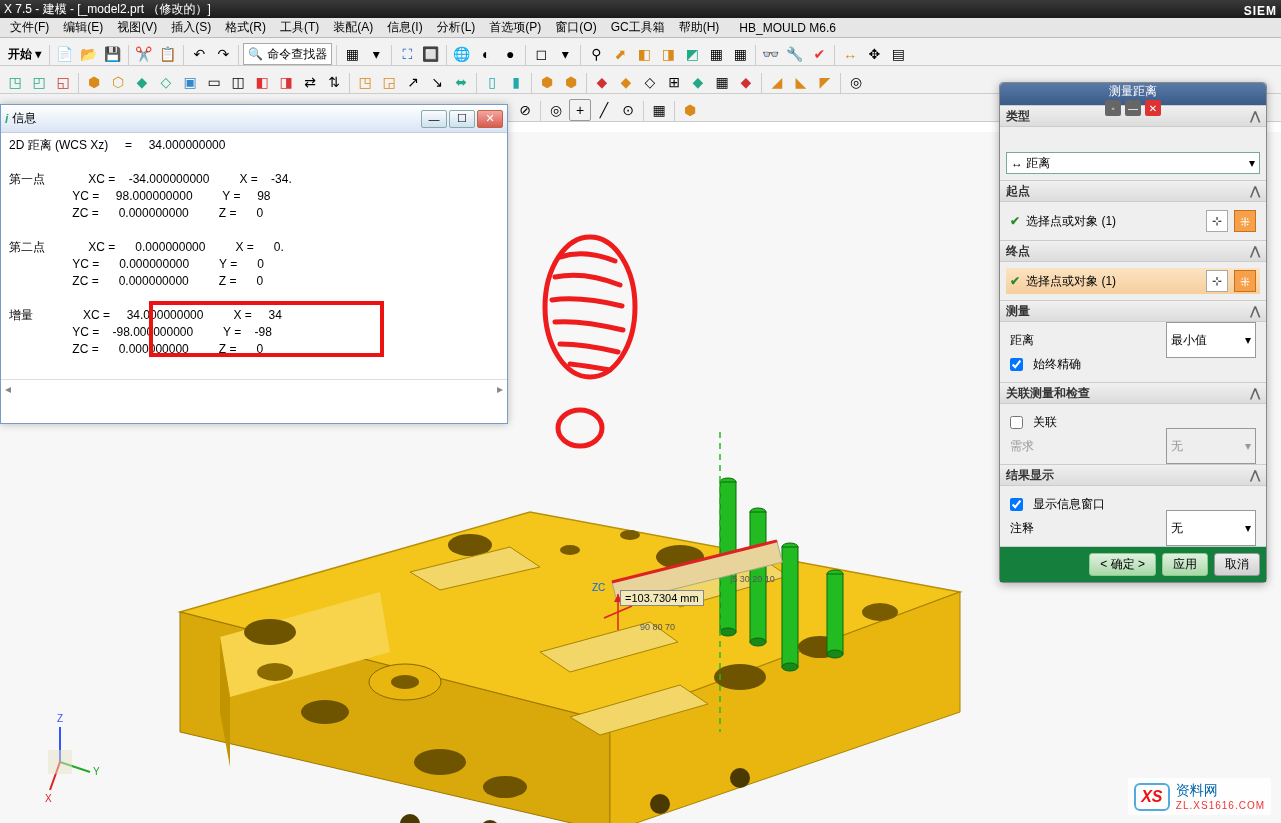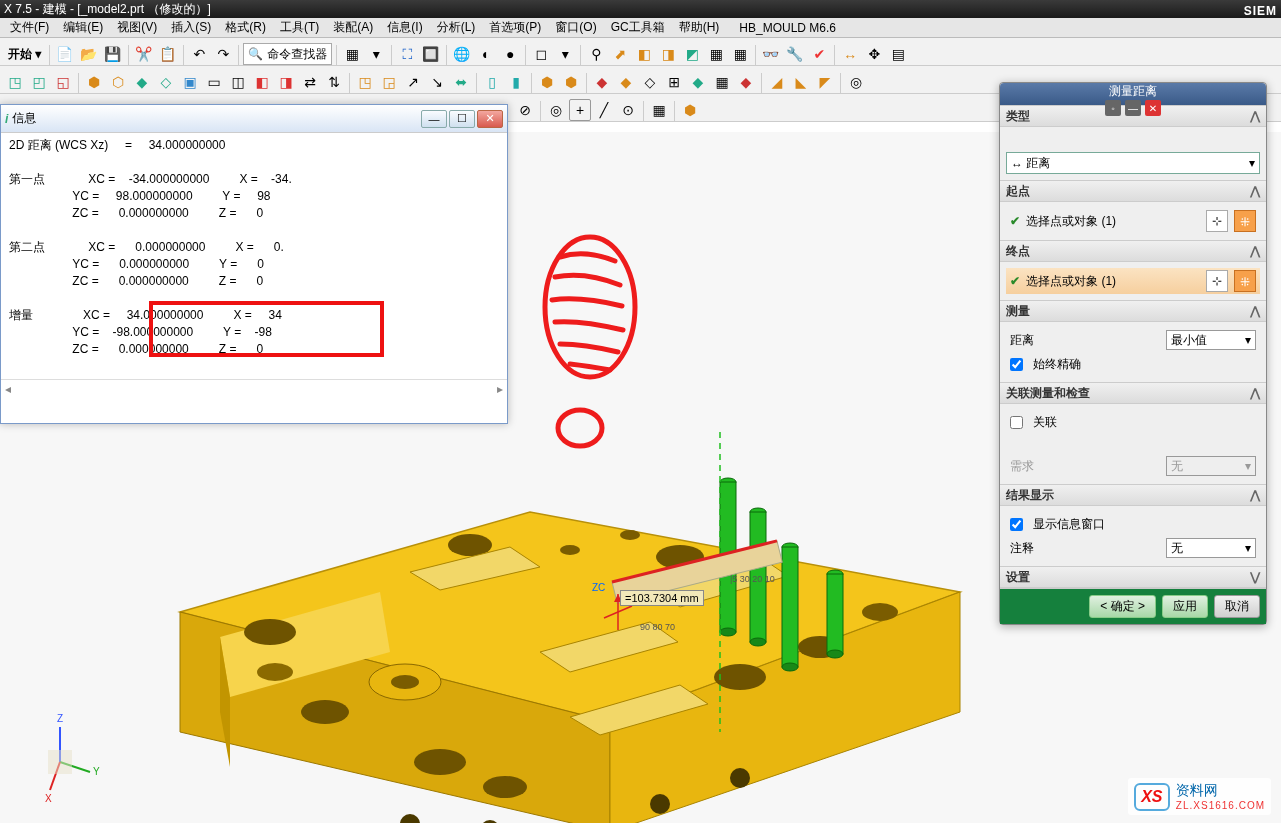--- a/index.html
+++ b/index.html
@@ -48,27 +48,27 @@
 .mp-hdr .mp-btns { display:flex; gap:4px; }
 .mp-hdr .mp-btns div { width:16px; height:16px; background:#666; border-radius:2px; display:flex; align-items:center; justify-content:center; font-size:10px; }
 .mp-hdr .mp-btns .mpclose { background:#d33; color:#fff; }
 .measure-panel .sec-hdr { height: 22px; background: linear-gradient(#f0f0f0,#dcdcdc); border-top:1px solid #ccc; border-bottom:1px solid #ccc; display:flex; align-items:center; justify-content:space-between; padding: 0 6px; font-weight: bold; color:#333; font-size:12px;}
 .measure-panel .sec-hdr .chev { color:#666; font-size:12px;}
 .measure-panel .sec-body { padding: 6px; background: #efefef; }
 .measure-panel select, .measure-panel .dd { width: 100%; height: 22px; border: 1px solid #7a9; background: #fff; padding: 0 4px; display:flex; align-items:center; justify-content:space-between;margin-top:19px;}
 .measure-panel .sel-row { height: 26px; display:flex; align-items:center; gap:6px; padding: 2px 4px; }
 .measure-panel .sel-row.active { background: linear-gradient(#fbe3c2,#f6cf9e); }
 .measure-panel .chk { margin-right:4px; }
-.measure-panel .disabled { color:#999;margin-top:20px; }
+.measure-panel .disabled { color:#999; }
 .measure-panel .btnrow { display:flex; justify-content:flex-end; gap:6px; padding:6px; background:#15803d; border-top:1px solid #ccc;}
 .measure-panel .btnrow button { padding: 2px 10px; border:1px solid #8c8; background: linear-gradient(#e0f0e0,#a8d8a8); border-radius:3px; font-size:12px;}
 .measure-panel .btnrow button.cancel { background: linear-gradient(#f0f0f0,#d0d0d0); border-color:#999;}
 .measure-panel .row2 { display:flex; align-items:center; gap:6px; padding:2px 4px; height:24px; }
 .measure-panel .row2 .lbl { flex:1; }
-.measure-panel .row2 .ddsm { width: 90px; height:20px; border:1px solid #999; background:#fff; padding:0 4px; display:flex; justify-content:space-between; align-items:center;}
+.measure-panel .row2 .ddsm { width: 90px; height:36px; border:1px solid #999; background:#fff; padding:0 4px; display:flex; justify-content:space-between; align-items:center;}
 .measure-panel .icob { width:22px; height:22px; border:1px solid #aaa; background:#fff; display:flex; align-items:center; justify-content:center; font-size:12px;}
 .measure-panel .icob.orange { background:#f7a04a; color:#fff; border-color:#c87020;}
 .measure-panel .check { color:#2a8a2a; font-weight:bold;}
 
 
 .coord-label { position:absolute; background:#f2e8b9; border:1px solid #888; padding:1px 4px; font-size:11px; }
 
 
 .watermark { position:absolute; right:10px; bottom:8px; display:flex; align-items:center; gap:6px; background: rgba(255,255,255,.85); padding:4px 6px; border-radius:3px; }
 .watermark .logo { width:36px; height:28px; border:2px solid #5ad; border-radius:6px; display:flex; align-items:center; justify-content:center; font-weight:bold; font-style:italic; color:#e11; font-size:16px;}
@@ -447,24 +447,20 @@
     </div>
     <div class="row2">
       <span class="lbl">注释</span>
       <div class="ddsm">
           <span>无</span>
           <span>▾</span>
         </div>
     </div>
   </div>
 
-  <div class="sec-hdr">
-    <span>设置</span>
-      <span class="chev">⋁</span>
-  </div>
 
   <div class="btnrow">
     <button>&lt; 确定 &gt;</button>
     <button>应用</button>
     <button class="cancel">取消</button>
   </div>
 </div>
 
 <div class="watermark">
   <div class="logo">XS</div>

